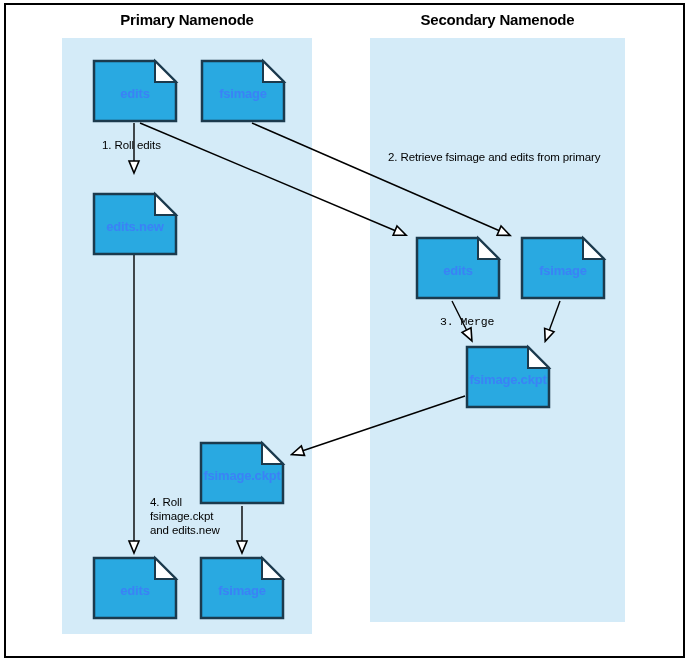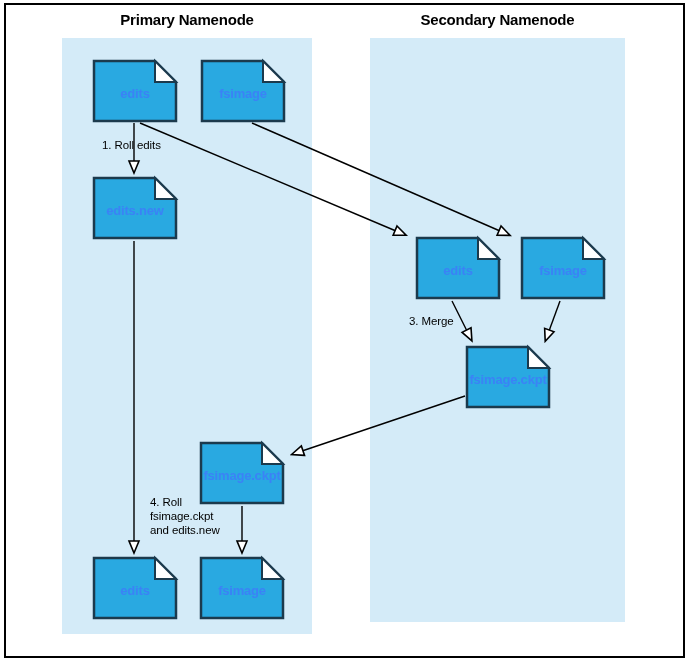--- a/index.html
+++ b/index.html
@@ -92,32 +92,32 @@
     pointer-events: none;
   }
   .arrows line {
     stroke: #000000;
     stroke-width: 1.4;
   }
 
   
   .pos-p-edits-top     { left: 92px;  top: 59px;  }
   .pos-p-fsimage-top   { left: 200px; top: 59px;  }
-  .pos-p-edits-new     { left: 92px;  top: 176px; border-radius: 10px; }
+  .pos-p-edits-new     { left: 92px;  top: 192px; border-radius: 10px; }
   .pos-p-fsimage-ckpt  { left: 199px; top: 441px; }
   .pos-p-edits-bottom  { left: 92px;  top: 556px; }
   .pos-p-fsimage-bottom{ left: 199px; top: 556px; }
   .pos-s-edits         { left: 415px; top: 236px; }
   .pos-s-fsimage       { left: 520px; top: 236px; }
   .pos-s-fsimage-ckpt  { left: 465px; top: 345px; }
 
   
   .pos-step1 { left: 74px;  top: 139px; margin-left: 28px; }
   .pos-step2 { left: 388px; top: 151px; }
-  .pos-step3 { left: 409px; top: 315px; }
+  .pos-step3 { left: 440px; top: 315px; font-family: Liberation Mono, monospace; }
   .pos-step4 { left: 390px; top: 437px; }
   .pos-step5 { left: 150px; top: 496px; }
 </style>
 </head>
 <body>
 
 <div class="canvas">
 
   <div class="panel panel-primary"></div>
   <div class="panel panel-secondary"></div>
@@ -207,20 +207,21 @@
 
   <div class="doc pos-s-fsimage-ckpt">
     <svg viewBox="0 0 86 64">
       <path class="doc-body" d="M2,2 L63,2 L84,23 L84,62 L2,62 Z"></path>
       <path class="doc-fold" d="M63,2 L63,23 L84,23 Z"></path>
     </svg>
     <span class="doc-label">fsimage.ckpt</span>
   </div>
 
   <div class="step-label pos-step1">1. Roll edits</div>
+  <div class="step-label pos-step2">2. Retrieve fsimage and edits from primary</div>
   <div class="step-label pos-step3">3. Merge</div>
   <div class="step-label step-5 pos-step5">4. Roll
 fsimage.ckpt
 and edits.new</div>
 
   <div class="frame"></div>
 
 </div>
 
 </body></html>

